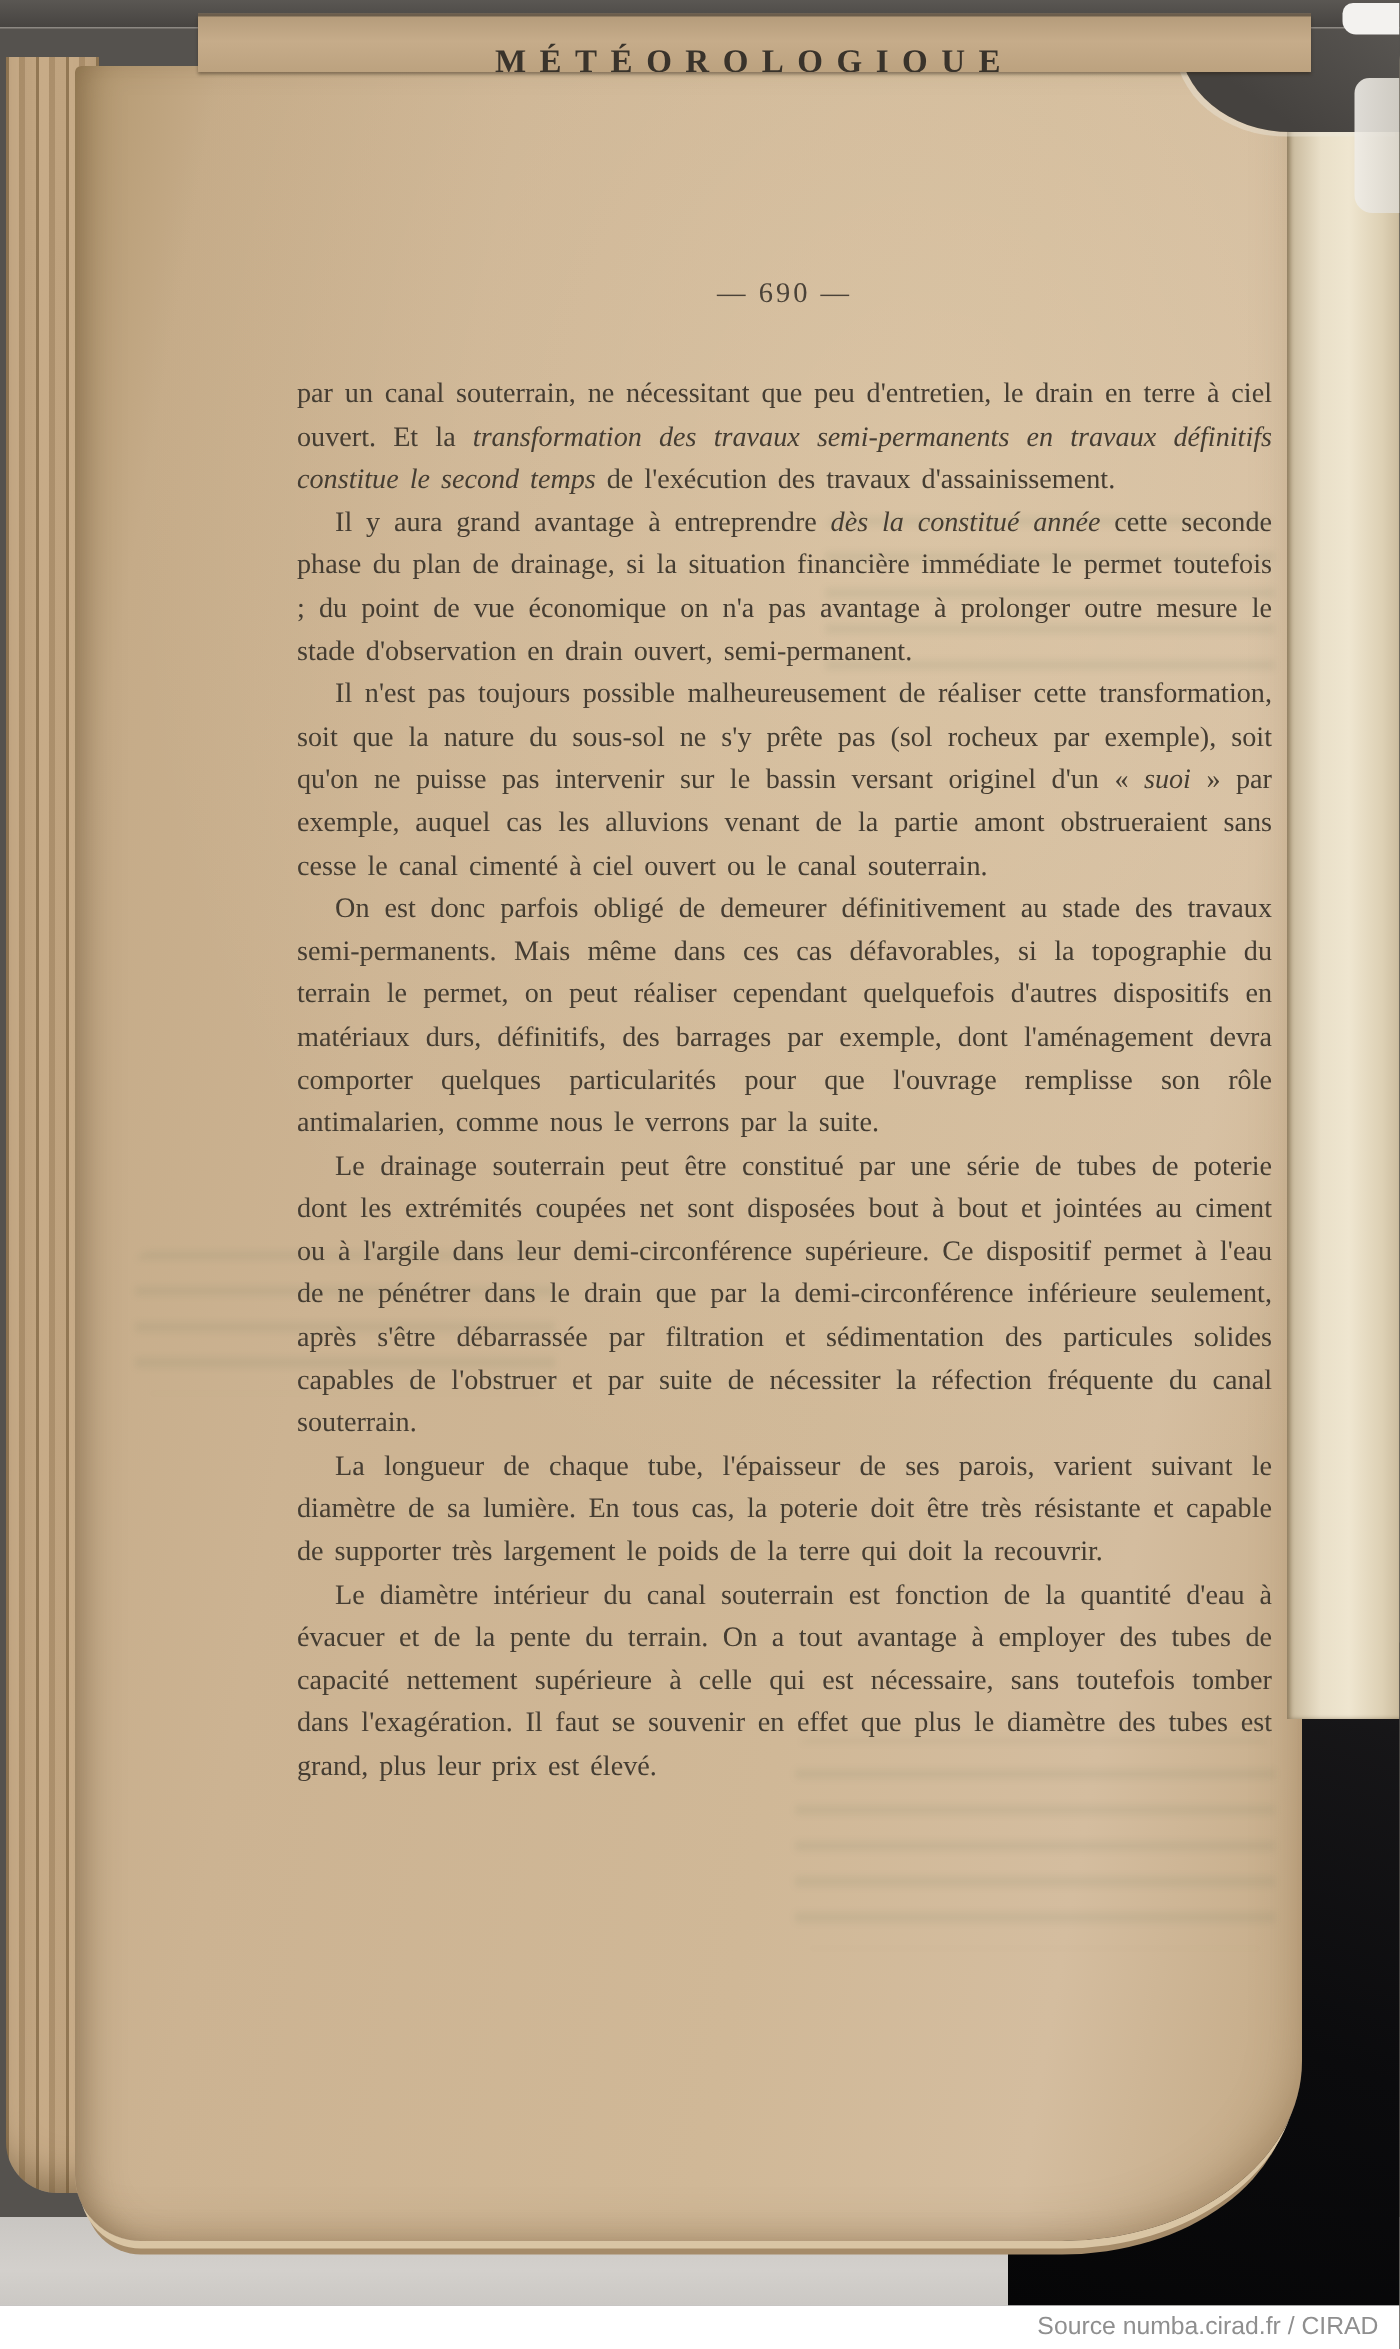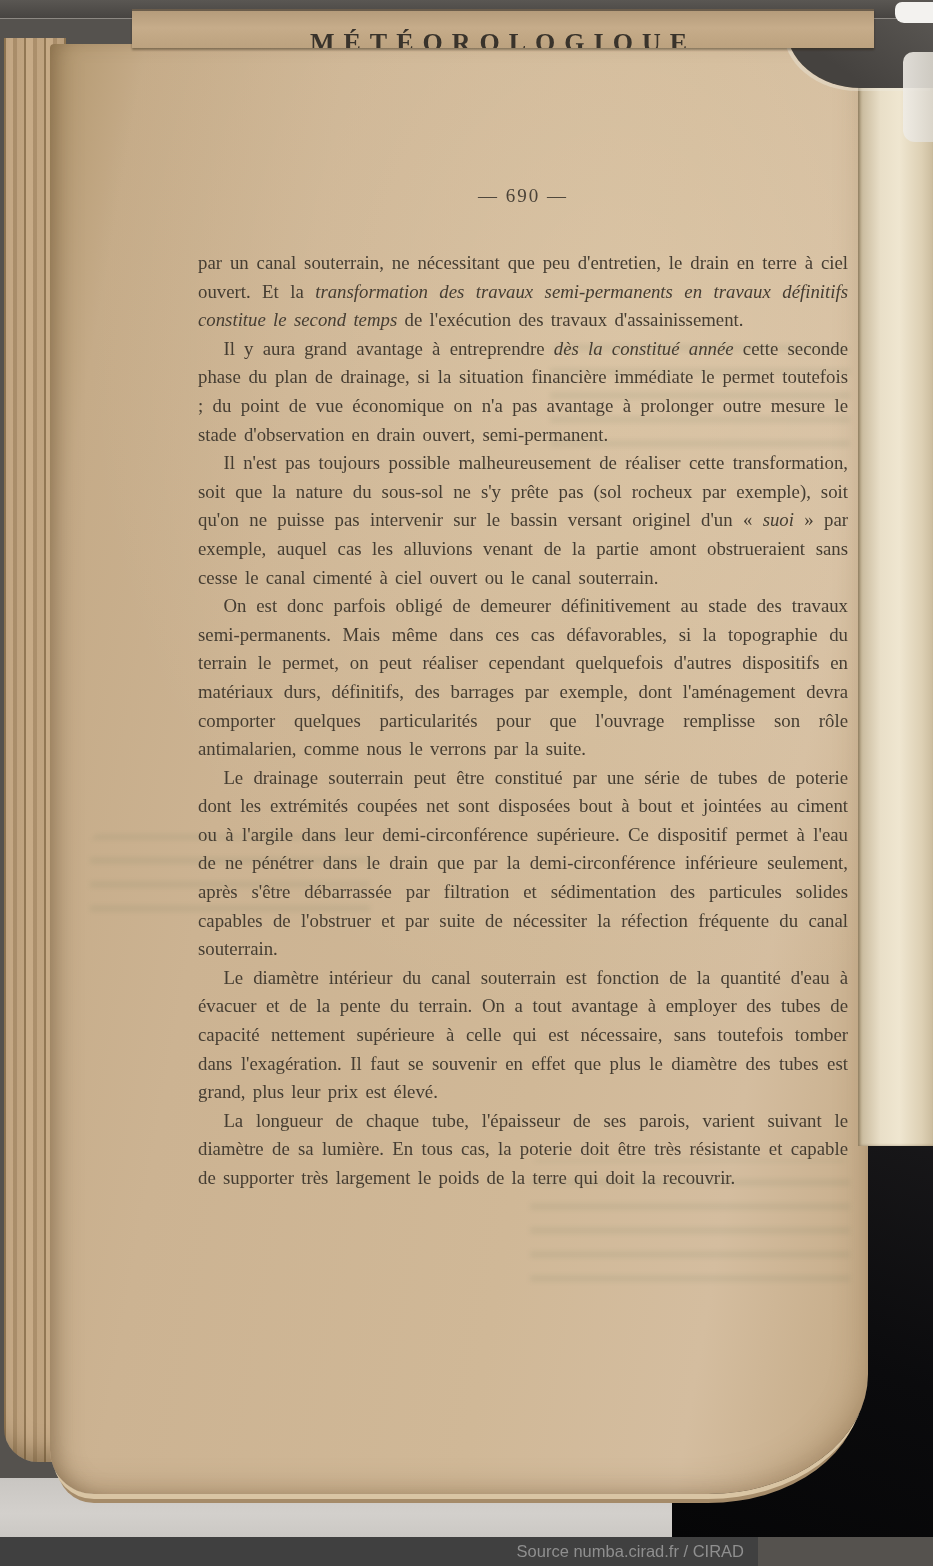--- a/index.html
+++ b/index.html
@@ -92,35 +92,35 @@
   }
   .spine-strip{
     position:absolute;left:132px;top:9px;width:742px;height:37px;
     background:linear-gradient(180deg,#b59c7b,#c6ac8a 45%,#bca27f);
     overflow:hidden;
     border-top:2px solid rgba(40,36,32,.55);
     box-shadow:0 2px 2px rgba(40,30,15,.4);
   }
   .spine-text{
     position:absolute;left:0;top:17px;width:100%;
-    text-align:center;font-size:26px;font-weight:bold;
+    text-align:center;font-size:22px;font-weight:bold;
     letter-spacing:9px;color:#39332b;white-space:nowrap;
   }
   .white-sliver{
     position:absolute;left:895px;top:2px;width:38px;height:21px;
     background:#f3f2ef;border-radius:7px 0 0 9px;
   }
   .white-sliver2{
     position:absolute;left:903px;top:52px;width:30px;height:90px;
     background:linear-gradient(90deg,#efece6,#dcd8cf);border-radius:10px 0 0 12px;opacity:.9;
   }
   
   .footer-bar{
-    position:absolute;left:0;top:1537px;width:758px;height:29px;
-    background:#404040;
+    position:absolute;left:0;top:1537px;width:933px;height:29px;
+    background:#ffffff;
   }
   .footer-bar .credit{
     display:block;line-height:29px;text-align:right;padding-right:14px;
     font-family:"Liberation Sans", sans-serif;font-size:16.5px;color:#8f8f8f;
   }
 </style>
 </head>
 <body>
 
 <div class="scanner-bed"></div>
@@ -134,22 +134,22 @@
   <div class="ghost" style="left:480px;top:1115px;width:320px;height:140px;"></div>
 
   <div class="text-column">
     <div class="page-number">— 690 —</div>
     <div id="body-blocks">
         <p class="para"><span>par un canal souterrain, ne nécessitant que peu d'entretien, le drain en terre à ciel ouvert. Et la </span><em>transformation des travaux semi-permanents en travaux définitifs constitue le second temps</em><span> de l'exécution des travaux d'assainissement.</span></p>
         <p class="para indent"><span>Il y aura grand avantage à entreprendre </span><em>dès la constitué année</em><span> cette seconde phase du plan de drainage, si la situation financière immédiate le permet toutefois ; du point de vue économique on n'a pas avantage à prolonger outre mesure le stade d'observation en drain ouvert, semi-permanent.</span></p>
         <p class="para indent"><span>Il n'est pas toujours possible malheureusement de réaliser cette transformation, soit que la nature du sous-sol ne s'y prête pas (sol rocheux par exemple), soit qu'on ne puisse pas intervenir sur le bassin versant originel d'un « </span><em>suoi</em><span> » par exemple, auquel cas les alluvions venant de la partie amont obstrueraient sans cesse le canal cimenté à ciel ouvert ou le canal souterrain.</span></p>
         <p class="para indent"><span>On est donc parfois obligé de demeurer définitivement au stade des travaux semi-permanents. Mais même dans ces cas défavorables, si la topographie du terrain le permet, on peut réaliser cependant quelquefois d'autres dispositifs en matériaux durs, définitifs, des barrages par exemple, dont l'aménagement devra comporter quelques particularités pour que l'ouvrage remplisse son rôle antimalarien, comme nous le verrons par la suite.</span></p>
         <p class="para indent"><span>Le drainage souterrain peut être constitué par une série de tubes de poterie dont les extrémités coupées net sont disposées bout à bout et jointées au ciment ou à l'argile dans leur demi-circonférence supérieure. Ce dispositif permet à l'eau de ne pénétrer dans le drain que par la demi-circonférence inférieure seulement, après s'être débarrassée par filtration et sédimentation des particules solides capables de l'obstruer et par suite de nécessiter la réfection fréquente du canal souterrain.</span></p>
+        <p class="para indent"><span>La longueur de chaque tube, l'épaisseur de ses parois, varient suivant le diamètre de sa lumière. En tous cas, la poterie doit être très résistante et capable de supporter très largement le poids de la terre qui doit la recouvrir.</span></p>
         <p class="para indent"><span>Le diamètre intérieur du canal souterrain est fonction de la quantité d'eau à évacuer et de la pente du terrain. On a tout avantage à employer des tubes de capacité nettement supérieure à celle qui est nécessaire, sans toutefois tomber dans l'exagération. Il faut se souvenir en effet que plus le diamètre des tubes est grand, plus leur prix est élevé.</span></p>
-        <p class="para indent"><span>La longueur de chaque tube, l'épaisseur de ses parois, varient suivant le diamètre de sa lumière. En tous cas, la poterie doit être très résistante et capable de supporter très largement le poids de la terre qui doit la recouvrir.</span></p>
       </div>
   </div>
 </div>
 
 <div class="fore-edge"></div>
 
 <div class="cover-corner"></div>
 <div class="cover-top-band"></div>
 <div class="spine-strip">
   <div class="spine-text">MÉTÉOROLOGIQUE</div>

